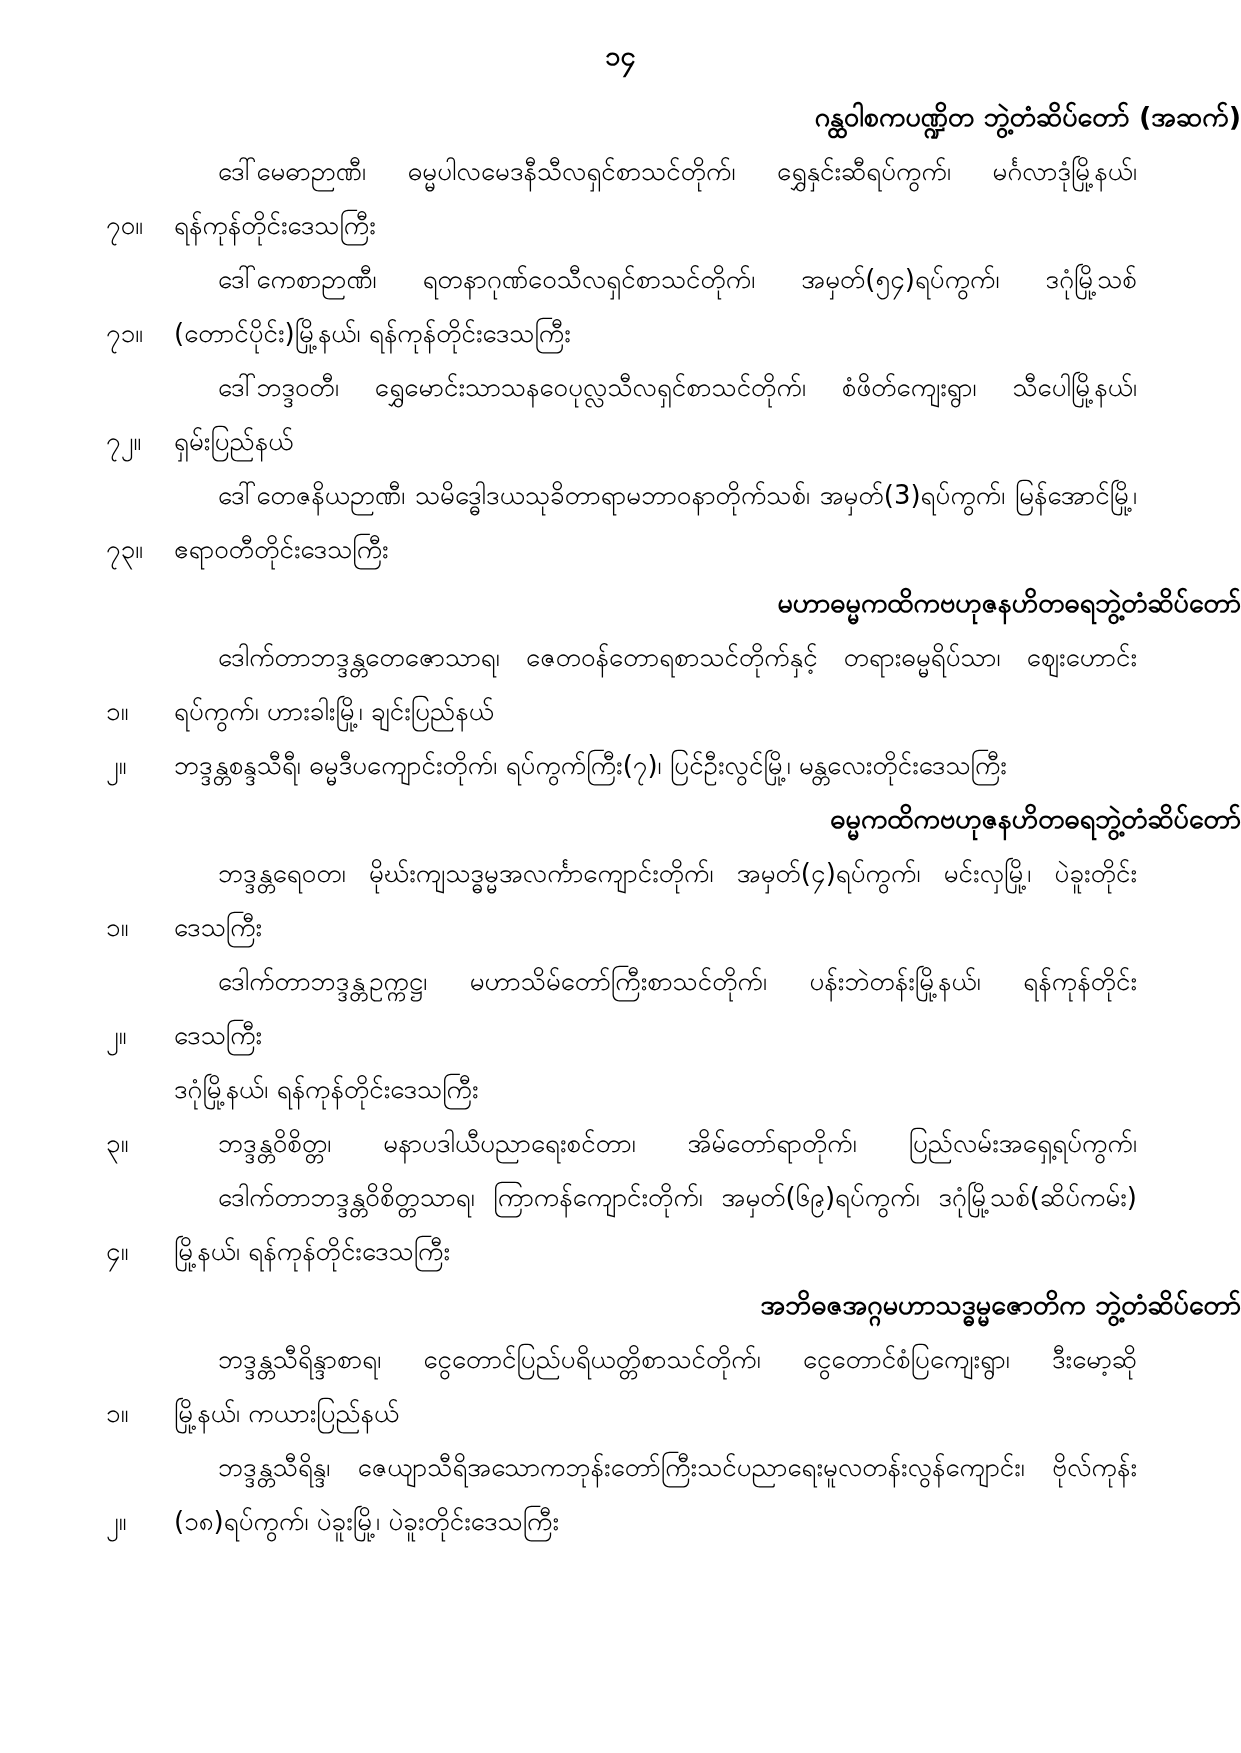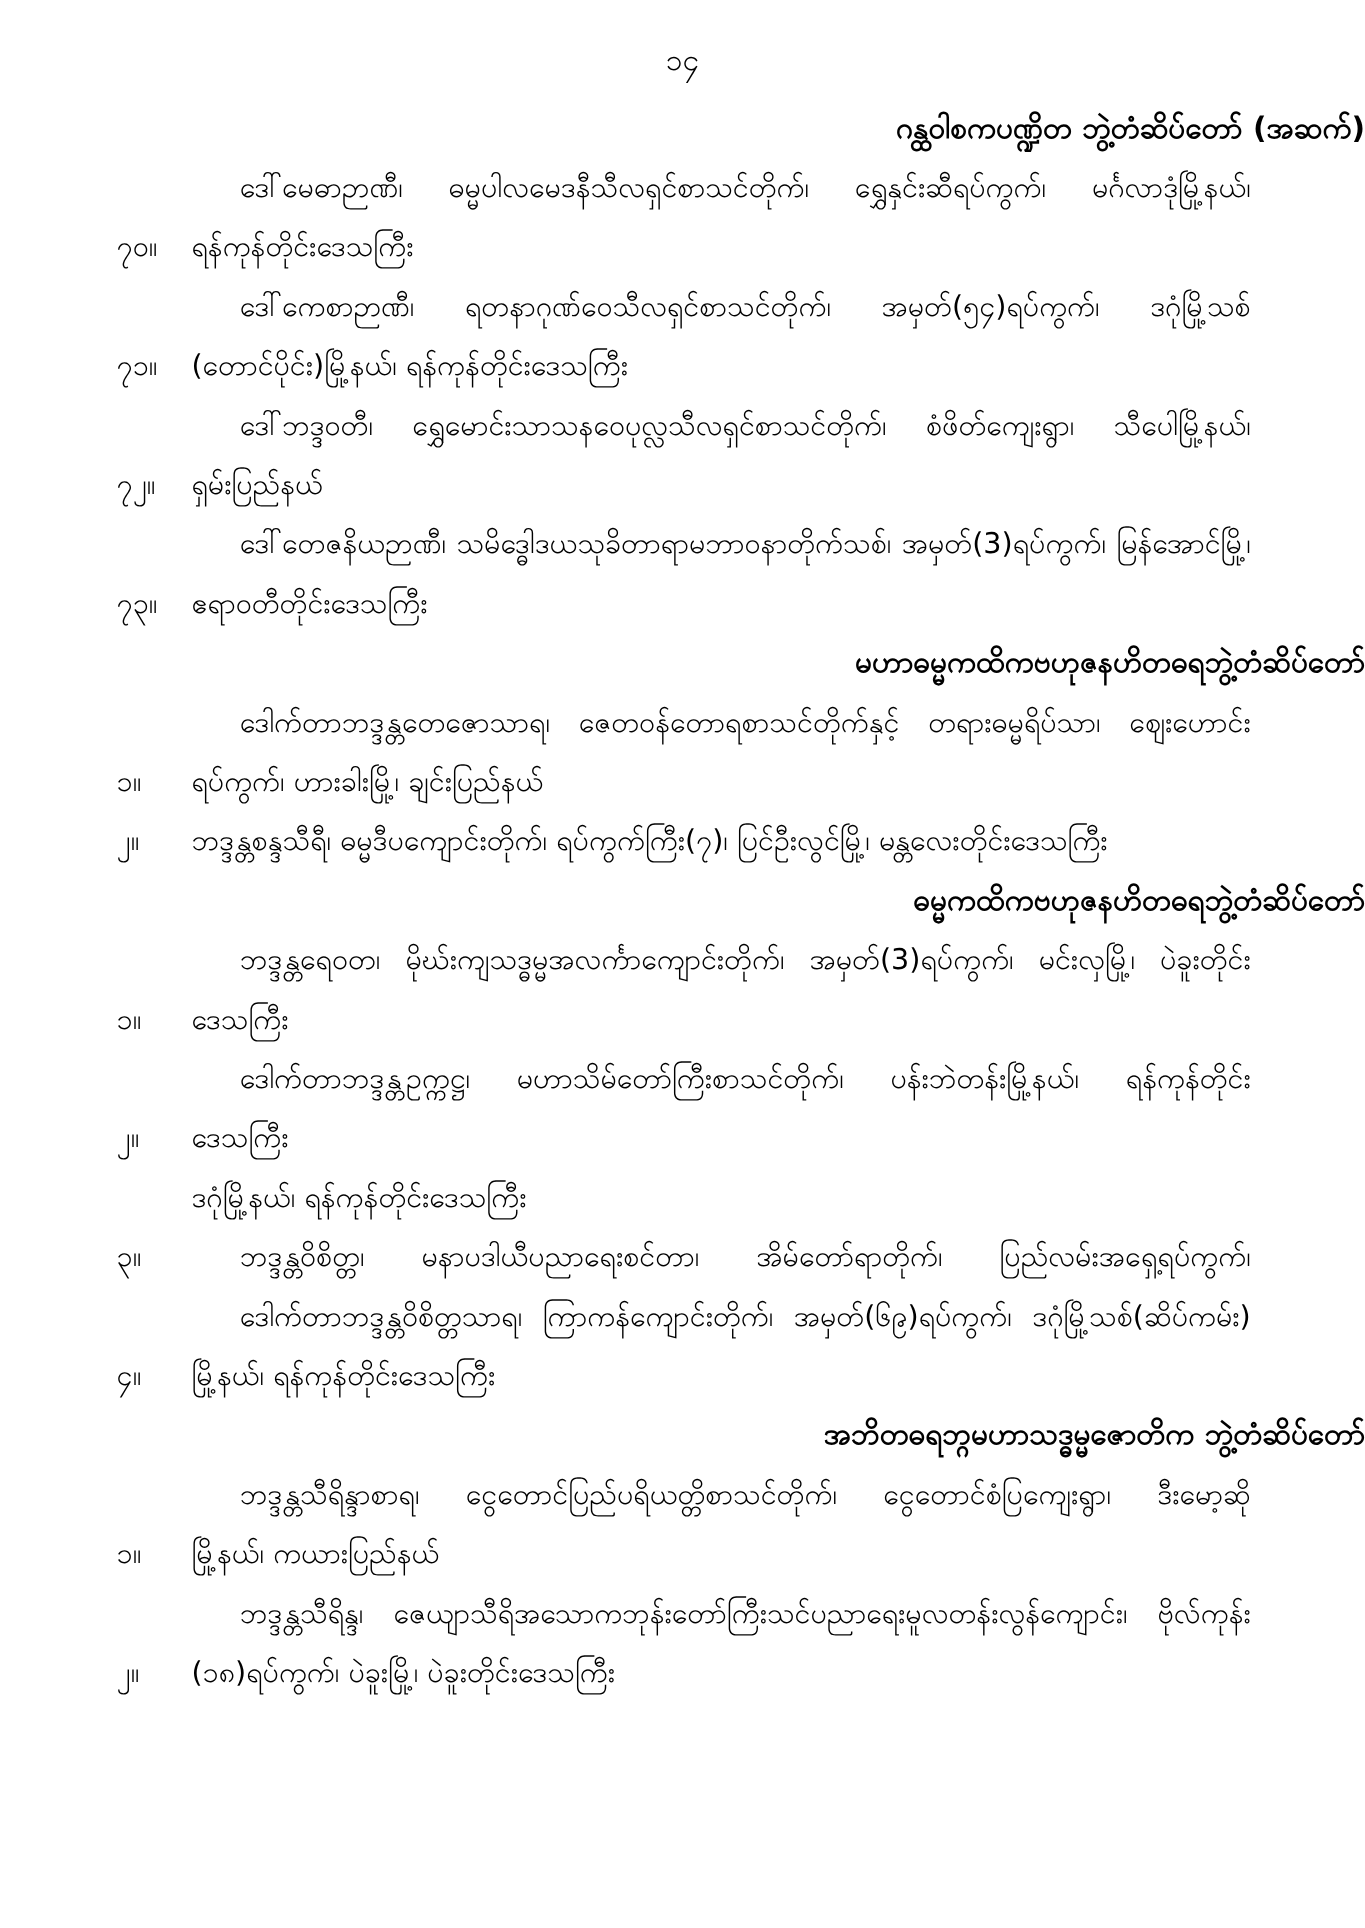--- a/index.html
+++ b/index.html
@@ -13,21 +13,21 @@
     position: relative;
     width: 1241px;
     height: 1753px;
     background: #ffffff;
     overflow: hidden;
   }
   .page-number {
     text-align: center;
     padding-top: 36px;
     font-size: 27px;
-    font-weight: normal;
+    font-weight: bold;
     line-height: 40px;
   }
   .content {
     margin-top: 14px;
   }
   .section-heading {
     text-align: right;
     font-weight: bold;
     font-size: 27px;
     line-height: 54px;
@@ -105,21 +105,21 @@
       <div class="item">
         <div class="item-number">၂။</div>
         <div class="item-lines">
           <div class="item-line">ဘဒ္ဒန္တစန္ဒသီရီ၊ ဓမ္မဒီပကျောင်းတိုက်၊ ရပ်ကွက်ကြီး(၇)၊ ပြင်ဦးလွင်မြို့၊ မန္တလေးတိုင်းဒေသကြီး</div>
         </div>
       </div>
       <div class="section-heading">ဓမ္မကထိကဗဟုဇနဟိတဓရဘွဲ့တံဆိပ်တော်</div>
       <div class="item">
         <div class="item-number">၁။</div>
         <div class="item-lines">
-          <div class="item-line stretch">ဘဒ္ဒန္တရေဝတ၊ မိုဃ်းကျသဒ္ဓမ္မအလင်္ကာကျောင်းတိုက်၊ အမှတ်(3)ရပ်ကွက်၊ မင်းလှမြို့၊ ပဲခူးတိုင်း</div>
+          <div class="item-line stretch">ဘဒ္ဒန္တရေဝတ၊ မိုဃ်းကျသဒ္ဓမ္မအလင်္ကာကျောင်းတိုက်၊ အမှတ်(၄)ရပ်ကွက်၊ မင်းလှမြို့၊ ပဲခူးတိုင်း</div>
           <div class="item-line">ဒေသကြီး</div>
         </div>
       </div>
       <div class="item">
         <div class="item-number">၂။</div>
         <div class="item-lines">
           <div class="item-line stretch">ဒေါက်တာဘဒ္ဒန္တဥက္ကဋ္ဌ၊ မဟာသိမ်တော်ကြီးစာသင်တိုက်၊ ပန်းဘဲတန်းမြို့နယ်၊ ရန်ကုန်တိုင်း</div>
           <div class="item-line">ဒေသကြီး</div>
         </div>
       </div>
@@ -130,21 +130,21 @@
           <div class="item-line stretch">ဘဒ္ဒန္တဝိစိတ္တ၊ မနာပဒါယီပညာရေးစင်တာ၊ အိမ်တော်ရာတိုက်၊ ပြည်လမ်းအရှေ့ရပ်ကွက်၊</div>
         </div>
       </div>
       <div class="item">
         <div class="item-number">၄။</div>
         <div class="item-lines">
           <div class="item-line stretch">ဒေါက်တာဘဒ္ဒန္တဝိစိတ္တသာရ၊ ကြာကန်ကျောင်းတိုက်၊ အမှတ်(၆၉)ရပ်ကွက်၊ ဒဂုံမြို့သစ်(ဆိပ်ကမ်း)</div>
           <div class="item-line">မြို့နယ်၊ ရန်ကုန်တိုင်းဒေသကြီး</div>
         </div>
       </div>
-      <div class="section-heading">အဘိတဓရဘ္ဂမဟာသဒ္ဓမ္မဇောတိက ဘွဲ့တံဆိပ်တော်</div>
+      <div class="section-heading">အဘိဓဇအဂ္ဂမဟာသဒ္ဓမ္မဇောတိက ဘွဲ့တံဆိပ်တော်</div>
       <div class="item">
         <div class="item-number">၁။</div>
         <div class="item-lines">
           <div class="item-line stretch">ဘဒ္ဒန္တသီရိန္ဒာစာရ၊ ငွေတောင်ပြည်ပရိယတ္တိစာသင်တိုက်၊ ငွေတောင်စံပြကျေးရွာ၊ ဒီးမော့ဆို</div>
           <div class="item-line">မြို့နယ်၊ ကယားပြည်နယ်</div>
         </div>
       </div>
       <div class="item">
         <div class="item-number">၂။</div>
         <div class="item-lines">

